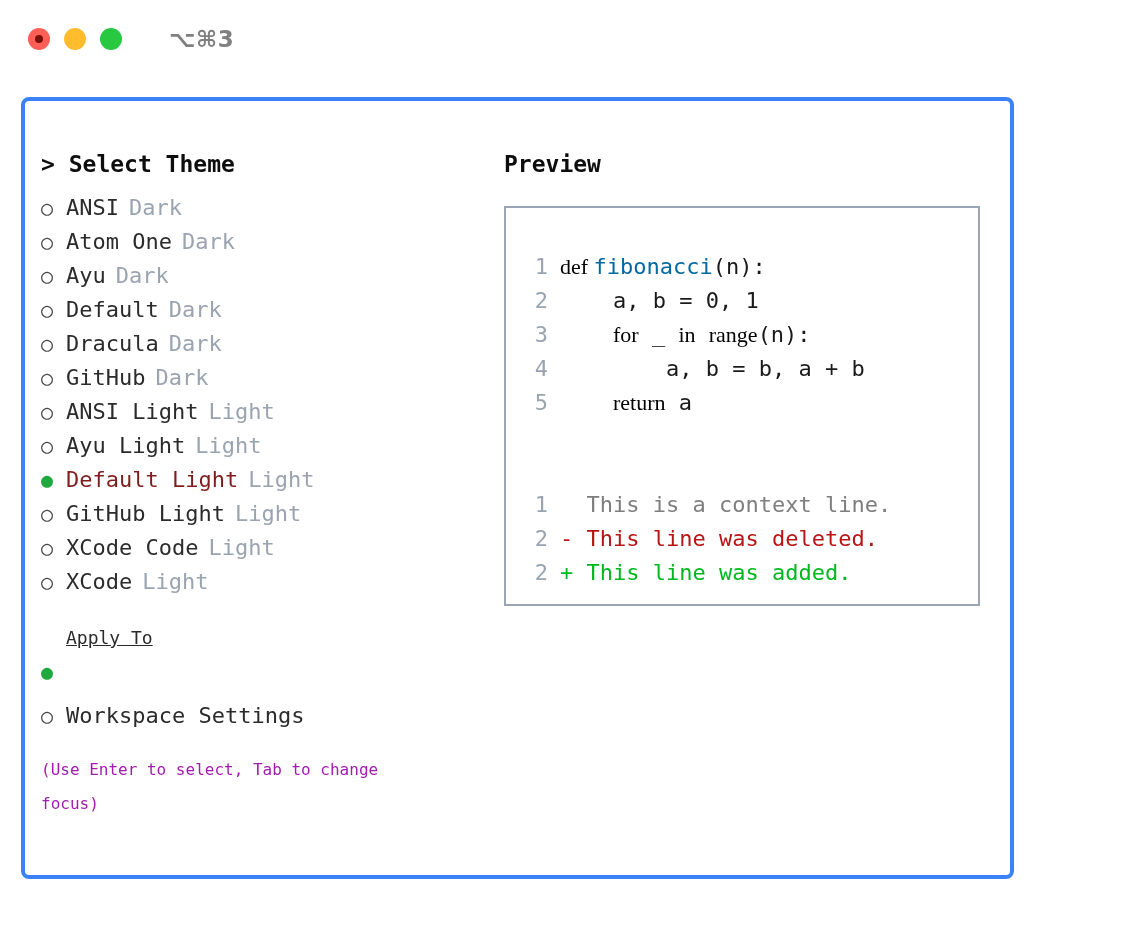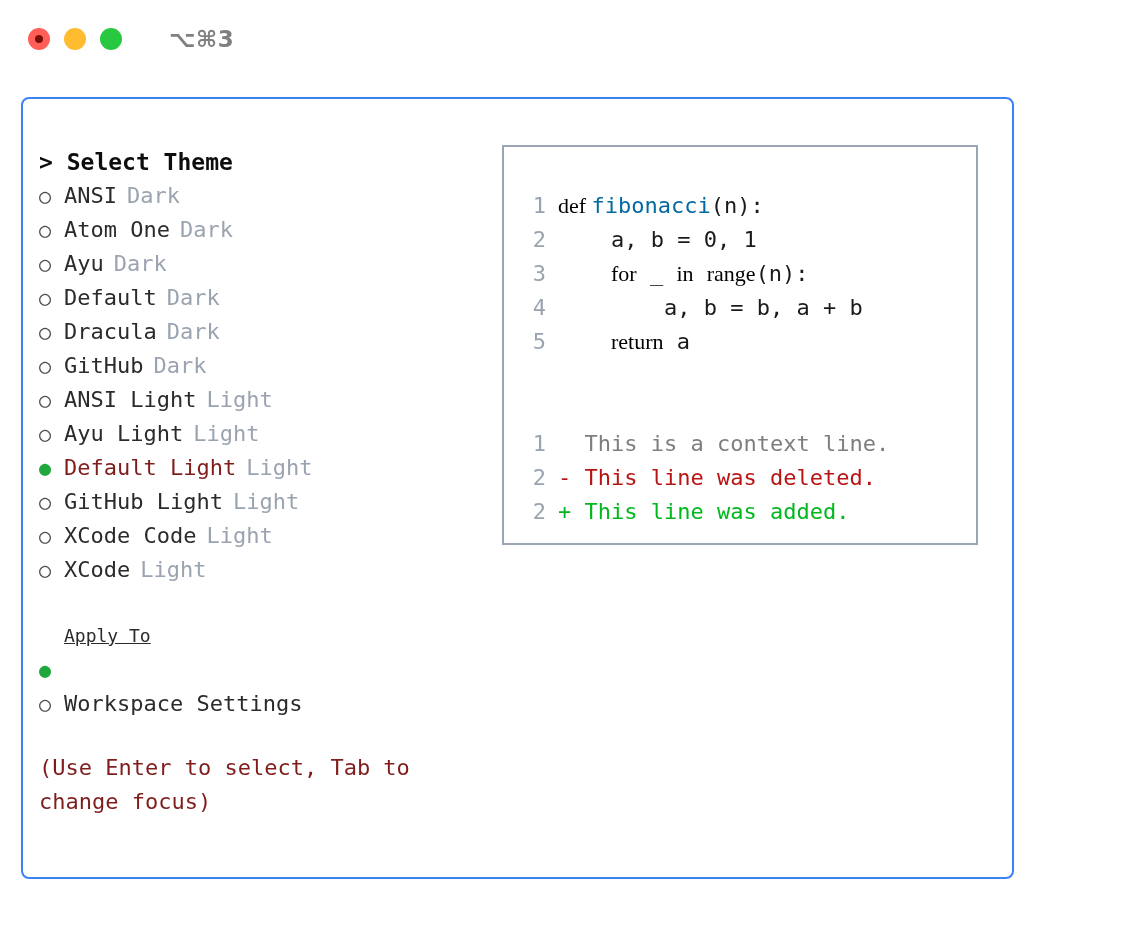--- a/index.html
+++ b/index.html
@@ -65,21 +65,21 @@
     font-family: "DejaVu Sans", "Liberation Sans", sans-serif;
   }
 
   
   .panel {
     position: absolute;
     left: 21px;
     top: 97px;
     width: 993px;
     height: 782px;
-    border: 2px solid #3b82f6;
+    border: 4px solid #3b82f6;
     border-radius: 8px;
     box-sizing: border-box;
     background: #ffffff;
   }
 
   .col-left {
     position: absolute;
     left: 16px;
     top: 46px;
     width: 450px;
@@ -108,44 +108,44 @@
     white-space: pre;
   }
   .bullet {
     width: 25px;
     flex: none;
     font-size: 20px;
     color: #4a4a4a;
     line-height: 34px;
   }
   .bullet.sel { color: #20a83c; }
-  .row-label { color: #2b2b2b; }
+  .row-label { color: #2b2b2b; margin-top: 10px; }
   .row-label.sel { color: #7f1d1d; text-align: center; }
   .row-tag {
     color: #9aa3b0;
     margin-left: 10px;
   }
 
   .group-gap { height: 32px; }
 
   .subsection-head {
     font-size: 18px;
     color: #2b2b2b;
     line-height: 34px;
     height: 34px;
     padding-left: 25px;
     white-space: pre;
     text-decoration: underline;
   }
 
   .hint {
     margin-top: 30px;
-    font-size: 22px;
-    line-height: 34px;
-    color: #7f1d1d;
+    font-size: 16px;
+    line-height: 34px;
+    color: #a21caf;
     width: 400px;
   }
 
   
   .preview-head {
     font-size: 23px;
     font-weight: bold;
     color: #0d0d0d;
     line-height: 34px;
     margin-bottom: 25px;
@@ -276,20 +276,21 @@
       </div>
       <div class="list-row">
         <span class="bullet">○</span>
         <span class="row-label">Workspace Settings</span>
       </div>
 
       <div class="hint">(Use Enter to select, Tab to change focus)</div>
     </div>
 
     <div class="col-right">
+      <div class="preview-head">Preview</div>
 
       <div class="preview-box">
 
         <div class="code-line">
           <span class="lineno">1</span>
           <span class="code-text"><span class="kw">def </span><span class="fn">fibonacci</span><span>(n):</span></span>
         </div>
 
         <div class="code-line">
           <span class="lineno">2</span>

